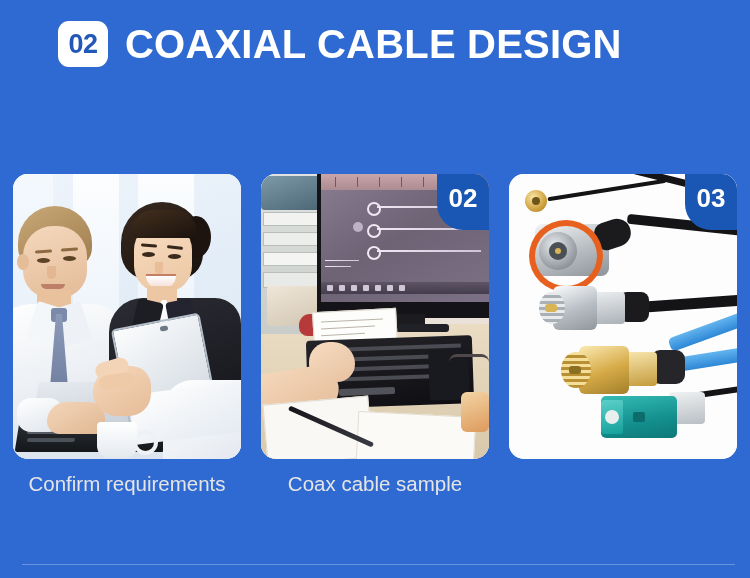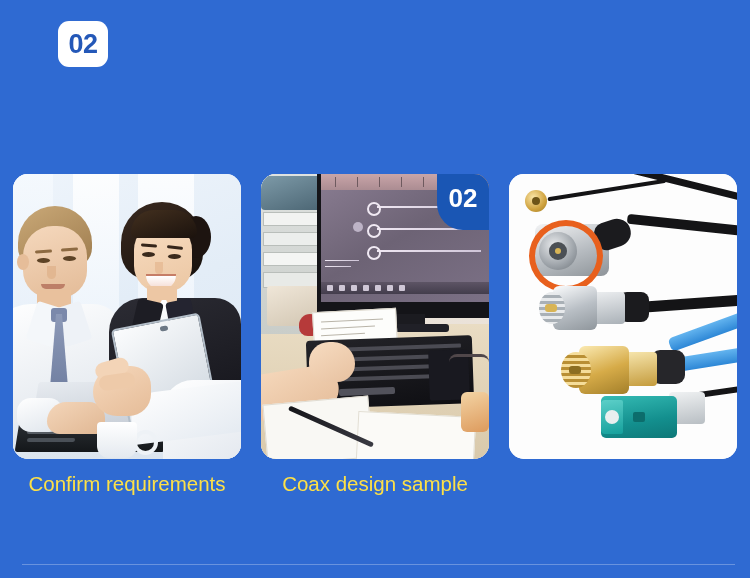--- a/index.html
+++ b/index.html
@@ -119,21 +119,21 @@
     left: 13px;
     top: 470px;
     width: 724px;
     display: flex;
     gap: 20px;
   }
   .caption {
     width: 228px;
     flex: 0 0 auto;
     text-align: center;
-    color: #fde047;
+    color: #e5e5e5;
     font-size: 20.5px;
     line-height: 27px;
   }
   .divider {
     position: absolute;
     left: 22px;
     top: 564px;
     width: 713px;
     height: 1px;
     background: #7ea2e2;
@@ -413,20 +413,21 @@
               background:linear-gradient(170deg,#f0f2f3,#b8bec3);}
 </style>
 </head>
 <body>
 
 <div class="page">
 
   <div class="header">
     <div class="title-row">
       <div class="step-badge">02</div>
+      <div class="page-title">COAXIAL CABLE DESIGN</div>
     </div>
   </div>
 
   <div class="cards">
 
     <div class="card">
       <div class="card-photo c1">
         <div class="win-c"></div>
           <div class="win-a"></div>
           <div class="win-b"></div>
@@ -585,23 +586,24 @@
         <div class="sma-g-nut"></div>
         <div class="sma-g-thr"></div>
         <div class="sma-g-pin"></div>
 
         <div class="fk-clip"></div>
         <div class="fk-body"></div>
         <div class="fk-face"></div>
         <div class="fk-hole"></div>
         <div class="fk-slot"></div>
       </div>
+      <div class="num-badge">03</div>
     </div>
 
   </div>
 
   <div class="captions">
     <div class="caption">Confirm requirements</div>
-    <div class="caption">Coax design sample</div>
+    <div class="caption">Coax cable sample</div>
   </div>
 
   <div class="divider"></div>
 </div>
 
 </body></html>

